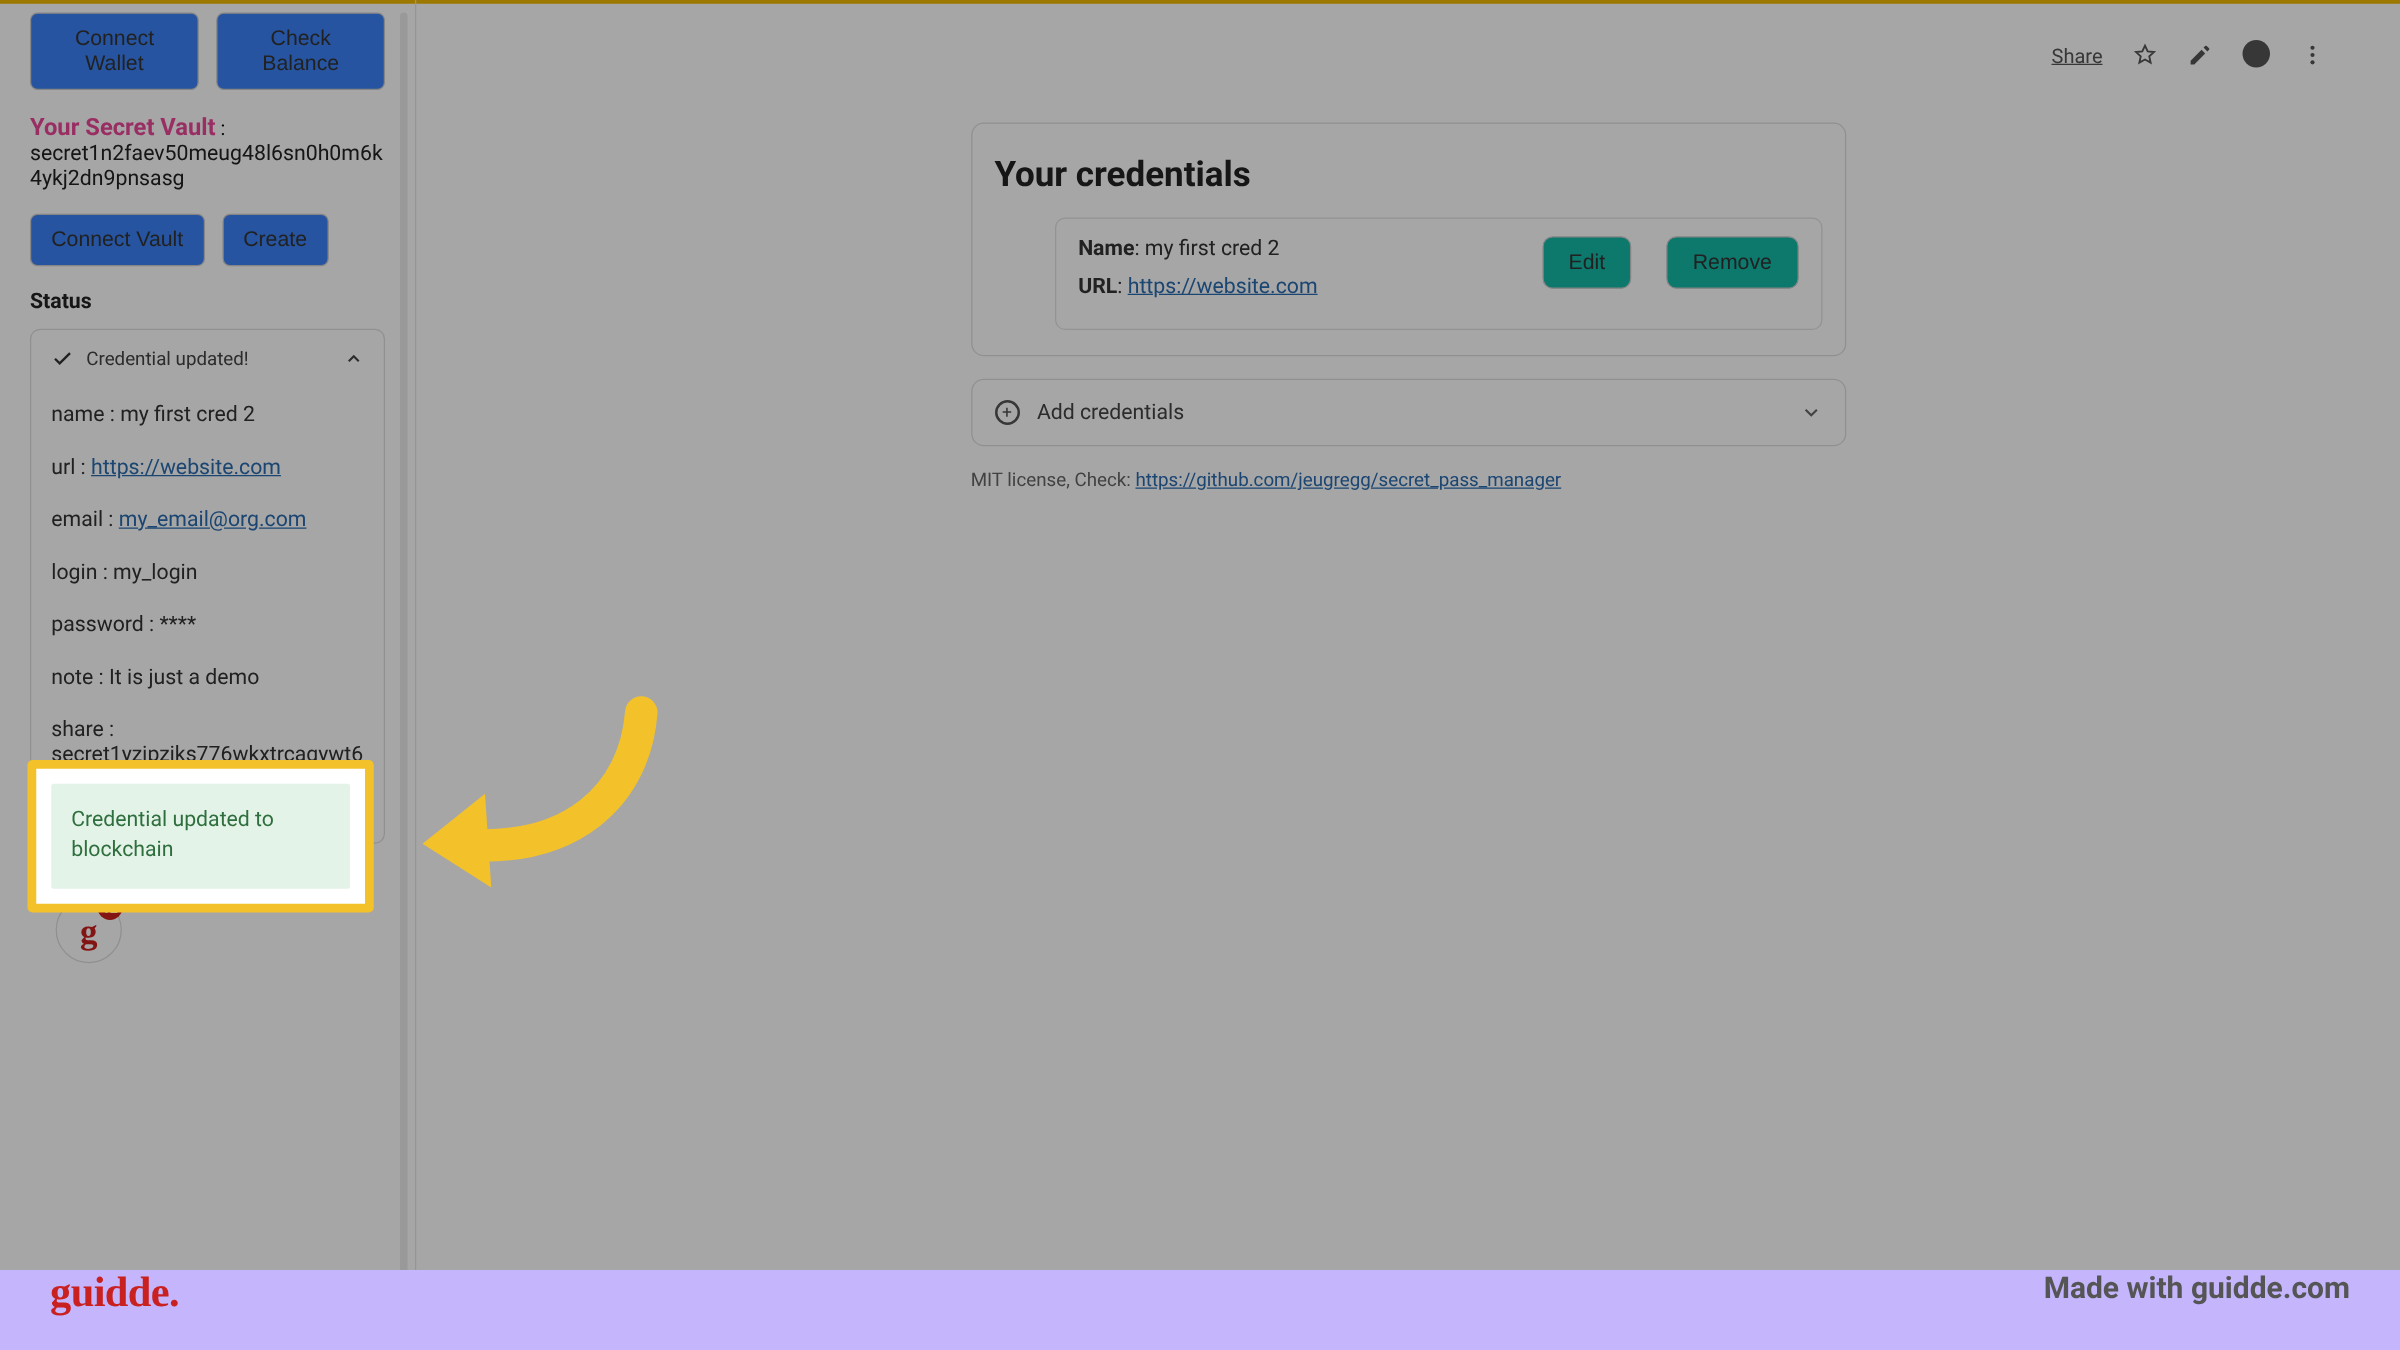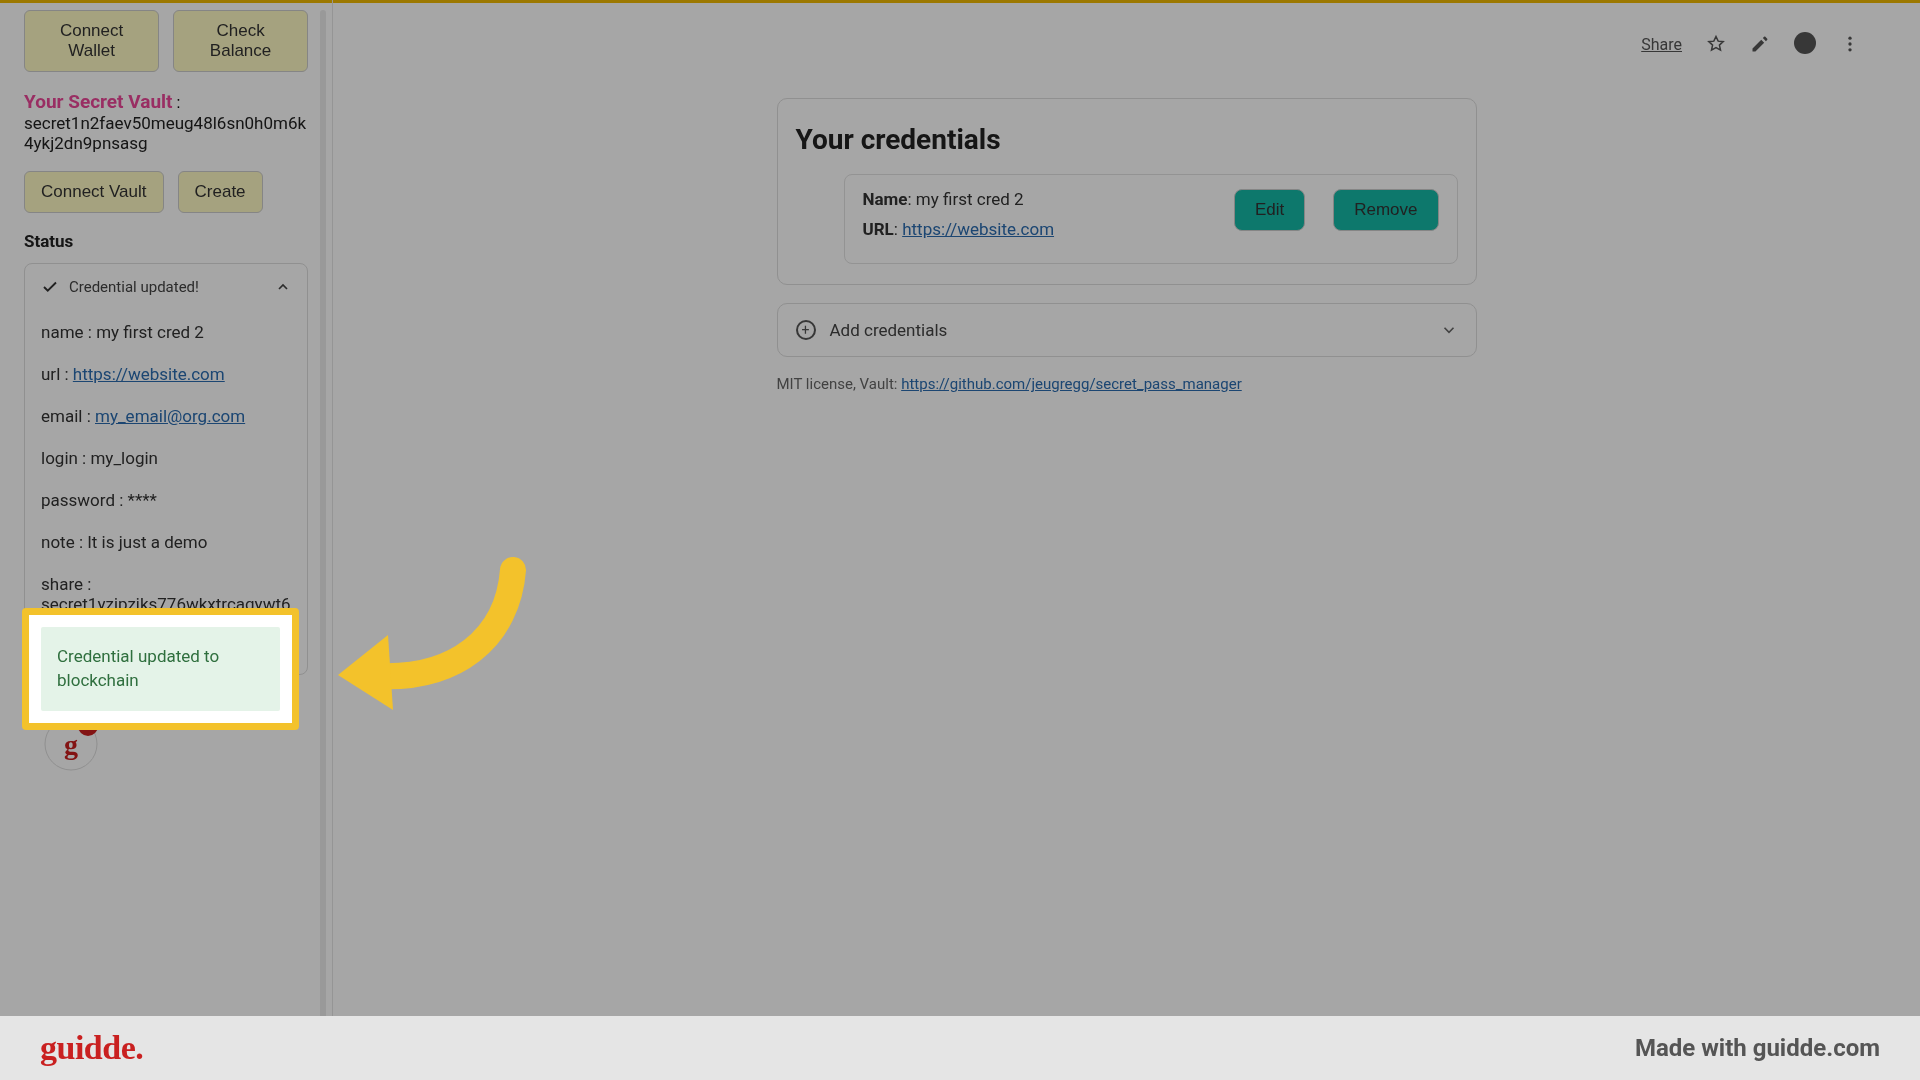--- a/index.html
+++ b/index.html
@@ -2,21 +2,21 @@
 <html><head>
 <meta charset="utf-8">
 <style>
 * { box-sizing: border-box; margin: 0; padding: 0; }
 body { font-family: -apple-system, BlinkMacSystemFont, "Segoe UI", Roboto, sans-serif; background: #fff; overflow: hidden; width: 1920px; height: 1080px; position: relative; }
 .top-bar { position: absolute; top: 0; left: 0; right: 0; height: 3px; background: #f0b800; }
 .dimmer { position: absolute; inset: 0; background: rgba(0,0,0,0.35); z-index: 5; pointer-events: none; }
 .app { position: relative; width: 100%; height: 100%; display: flex; }
 .sidebar { width: 333px; height: 100%; padding: 10px 24px 0 24px; border-right: 1px solid #e5e5e5; overflow-y: auto; position: relative; }
 .sidebar::after { content: ""; position: absolute; right: 6px; top: 10px; bottom: 10px; width: 6px; background: rgba(0,0,0,0.08); border-radius: 3px; }
-.btn { display: inline-block; border: 1px solid #ccc; background: #fef9c3; border-radius: 6px; padding: 10px 16px; font-size: 17px; color: #333; cursor: pointer; }
+.btn { display: inline-block; border: 1px solid #ccc; background: #3b82f6; border-radius: 6px; padding: 10px 16px; font-size: 17px; color: #333; cursor: pointer; }
 .btn-row { display: flex; gap: 14px; margin-bottom: 18px; }
 .vault-label { font-size: 19px; font-weight: 700; color: #ec4899; }
 .vault-value { font-size: 17px; color: #222; word-break: break-all; margin-bottom: 18px; }
 .section-head { font-size: 17px; font-weight: 700; color: #222; margin-bottom: 12px; }
 .status-card { border: 1px solid #ddd; border-radius: 8px; padding: 0 0 18px 0; }
 .status-header { display: flex; align-items: center; gap: 10px; padding: 14px 16px; }
 .status-header .chk { width: 18px; height: 18px; color: #333; }
 .status-header .title { font-size: 15px; color: #444; flex: 1; }
 .status-header .chev { color: #444; }
 .status-body { padding: 0 16px; }
@@ -39,21 +39,21 @@
 .btn-pair { display: flex; gap: 28px; }
 .add-row { border: 1px solid #ddd; border-radius: 10px; margin-top: 18px; padding: 16px 18px; display: flex; align-items: center; gap: 14px; font-size: 17px; color: #444; cursor: pointer; }
 .plus-circ { width: 20px; height: 20px; border: 2px solid #555; border-radius: 50%; display: flex; align-items: center; justify-content: center; font-size: 14px; color: #555; line-height: 1; }
 .add-row .chev { margin-left: auto; color: #666; }
 .footer-note { font-size: 15px; color: #666; margin-top: 18px; }
 .footer-note a { color: #2b6cb0; text-decoration: underline; }
 .highlight-box { position: absolute; left: 22px; top: 608px; width: 277px; background: #fff; border: 7px solid #f3c22b; border-radius: 4px; padding: 12px; z-index: 10; }
 .success-msg { background: #e4f3e8; color: #2f6f3e; padding: 18px 16px; font-size: 17px; border-radius: 2px; line-height: 1.4; }
 .arrow { position: absolute; left: 318px; top: 555px; z-index: 10; }
 .badge-circle { position: absolute; left: 36px; top: 716px; z-index: 4; }
-.bottom-strip { position: absolute; left: 0; right: 0; bottom: 0; height: 64px; background: #e5e5e5; display: flex; align-items: center; justify-content: space-between; padding: 0 40px; z-index: 20; }
+.bottom-strip { position: absolute; left: 0; right: 0; bottom: 0; height: 64px; background: #c4b5fd; display: flex; align-items: flex-start; justify-content: space-between; padding: 0 40px; z-index: 20; }
 .guidde-logo { color: #c92020; font-size: 34px; font-weight: 700; font-family: Georgia, serif; letter-spacing: -0.5px; }
 .guidde-logo .dot { color: #c92020; }
 .made-with { color: #555; font-size: 24px; font-weight: bold; }
 svg { display: block; }
 </style>
 </head>
 <body>
 
 <div class="top-bar"></div>
 
@@ -130,21 +130,21 @@
 
       <div class="add-row">
         <span class="plus-circ">+</span>
         <span>Add credentials</span>
         <svg class="chev" width="18" height="18" viewBox="0 0 24 24">
             <path fill="none" stroke="currentColor" stroke-width="2.2" d="M6 9l6 6 6-6"></path>
           </svg>
       </div>
 
       <div class="footer-note">
-        <span>MIT license, Vault: </span><a href="#">https://github.com/jeugregg/secret_pass_manager</a>
+        <span>MIT license, Check: </span><a href="#">https://github.com/jeugregg/secret_pass_manager</a>
       </div>
     </div>
   </main>
 </div>
 
 <div class="dimmer"></div>
 
 <div class="highlight-box">
   <div class="success-msg">Credential updated to blockchain</div>
 </div>

